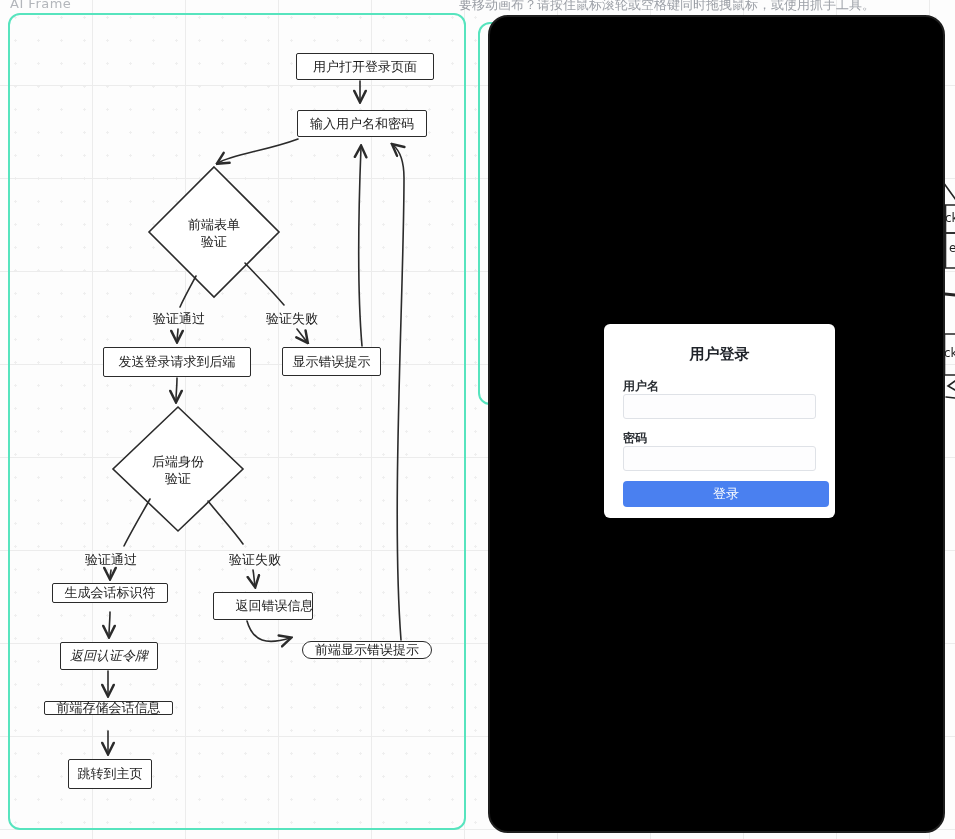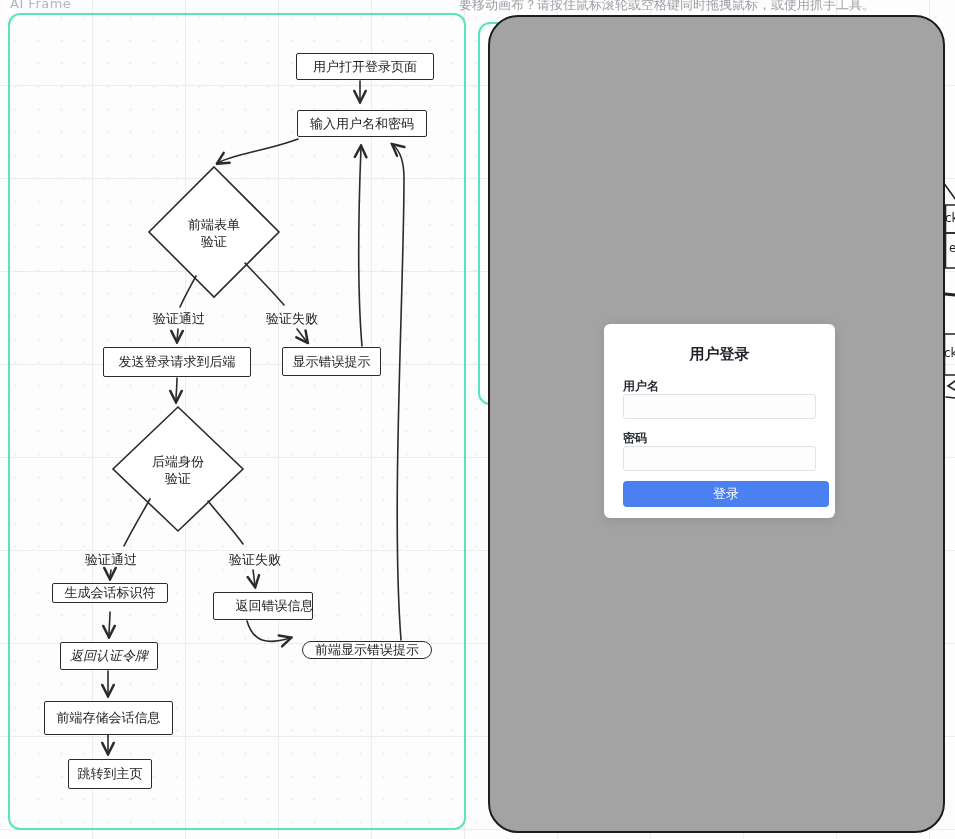--- a/index.html
+++ b/index.html
@@ -52,21 +52,21 @@
     line-height:17px; white-space:pre-line;
   }
   svg.arrows { position:absolute; left:0; top:0; overflow:visible; }
 
   
   .clip-frag-text { position:absolute; font-size:12px; color:#1d1d1d; z-index:3; white-space:nowrap; }
 
   
   .proto-panel {
     position:absolute; left:488px; top:15px; width:457px; height:818px;
-    background:#a3a3a3; border:2.5px solid #1d1d1d; border-radius:30px;
+    background:#000000; border:2.5px solid #1d1d1d; border-radius:20px;
     z-index:5;
   }
   .login-card {
     position:absolute; left:114px; top:307px; width:231px; height:194px;
     background:#ffffff; border-radius:6px;
     box-shadow:0 2px 12px rgba(0,0,0,0.10);
   }
   .login-title {
     margin-top:21px; text-align:center;
     font-size:15px; font-weight:bold; color:#1f2329;
@@ -133,21 +133,21 @@
   </svg>
 
   <div class="flow-box" style="left:296px; top:53px;  width:138px; height:27px;">用户打开登录页面</div>
   <div class="flow-box" style="left:103px; top:347px; width:148px; height:30px;">发送登录请求到后端</div>
   <div class="flow-box" style="left:297px; top:110px; width:130px; height:27px;">输入用户名和密码</div>
   <div class="flow-box" style="left:282px; top:347px; width:99px;  height:29px;">显示错误提示</div>
   <div class="flow-box" style="left:52px;  top:583px; width:116px; height:20px;">生成会话标识符</div>
   <div class="flow-box" style="left:213px; top:592px; width:100px; height:28px;padding-left:23px;">返回错误信息</div>
   <div class="flow-box" style="left:60px;  top:642px; width:98px;  height:28px;font-style:italic;">返回认证令牌</div>
   <div class="flow-box" style="left:302px; top:641px; width:130px; height:18px;border-radius:9px;">前端显示错误提示</div>
-  <div class="flow-box" style="left:44px;  top:701px; width:129px; height:34px;">前端存储会话信息</div>
+  <div class="flow-box" style="left:44px;  top:701px; width:129px; height:14px;">前端存储会话信息</div>
   <div class="flow-box" style="left:68px;  top:759px; width:84px;  height:30px;">跳转到主页</div>
 
   <div class="diamond-text" style="left:164px; top:216px;">前端表单
 验证</div>
   <div class="diamond-text" style="left:128px; top:453px;">后端身份
 验证</div>
 
   <div class="edge-label" style="left:150px; top:310px; width:58px;">验证通过</div>
   <div class="edge-label" style="left:263px; top:310px; width:58px;">验证失败</div>
   <div class="edge-label" style="left:82px;  top:551px; width:58px;">验证通过</div>

